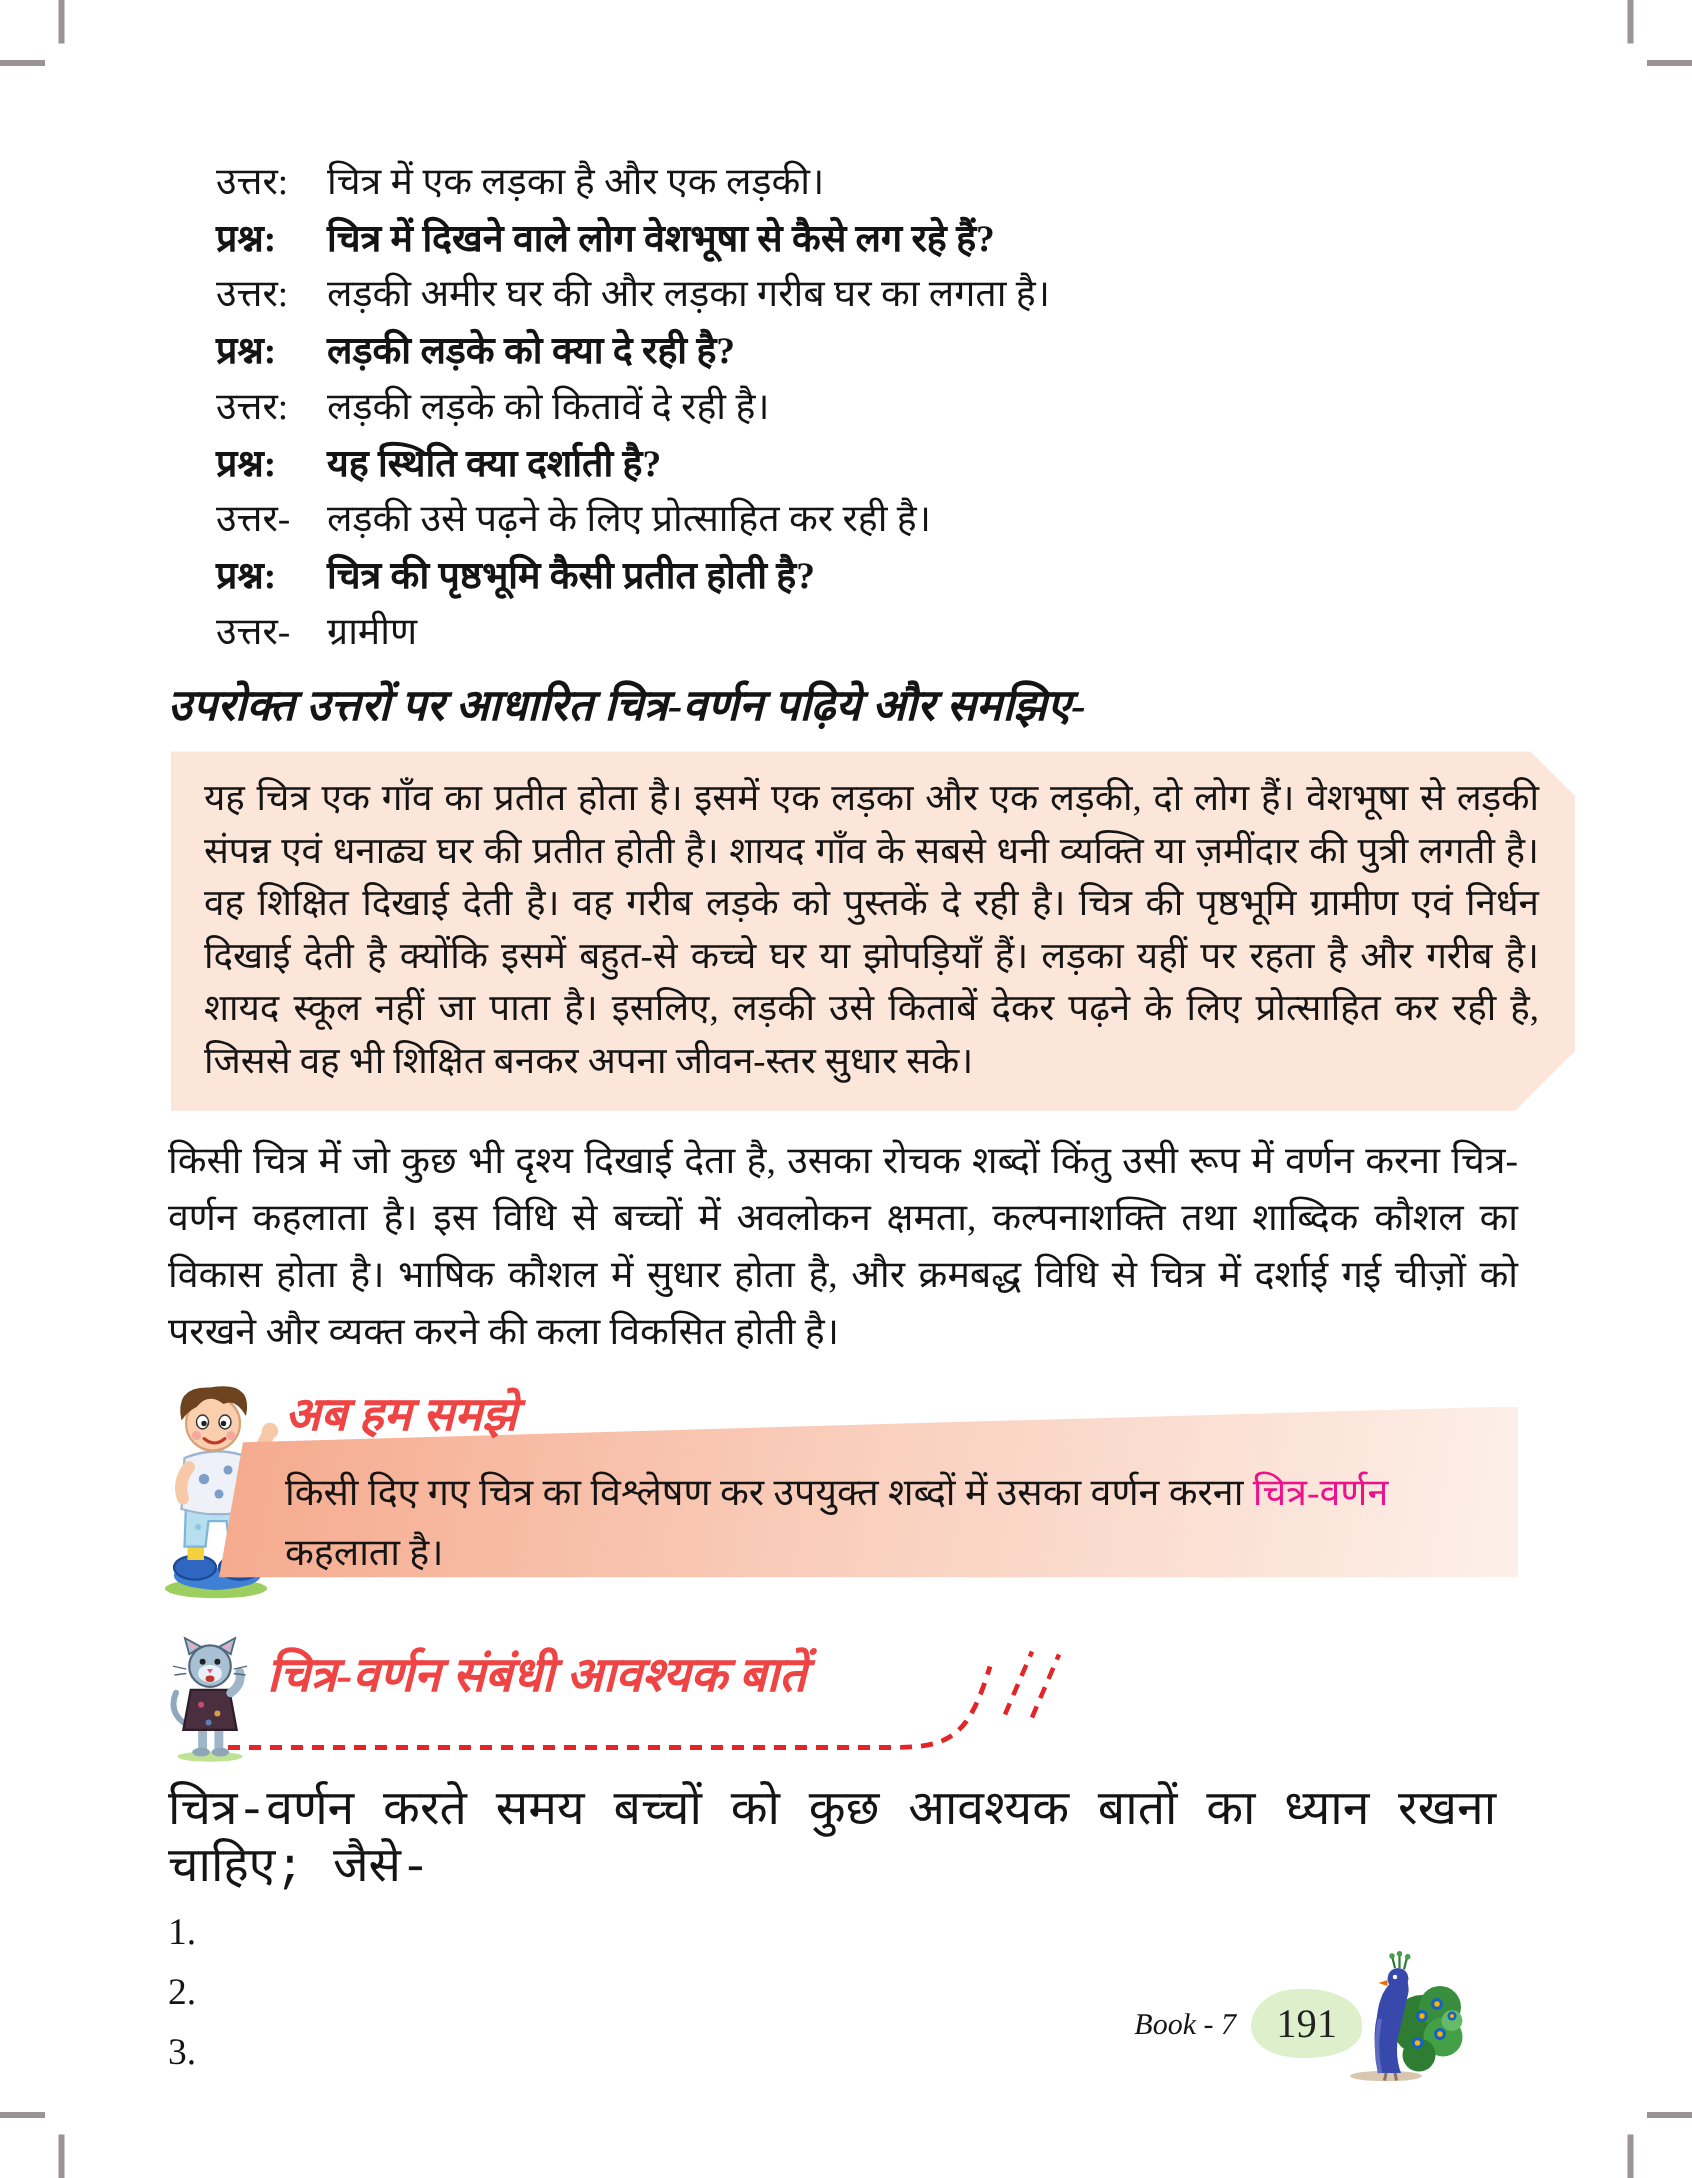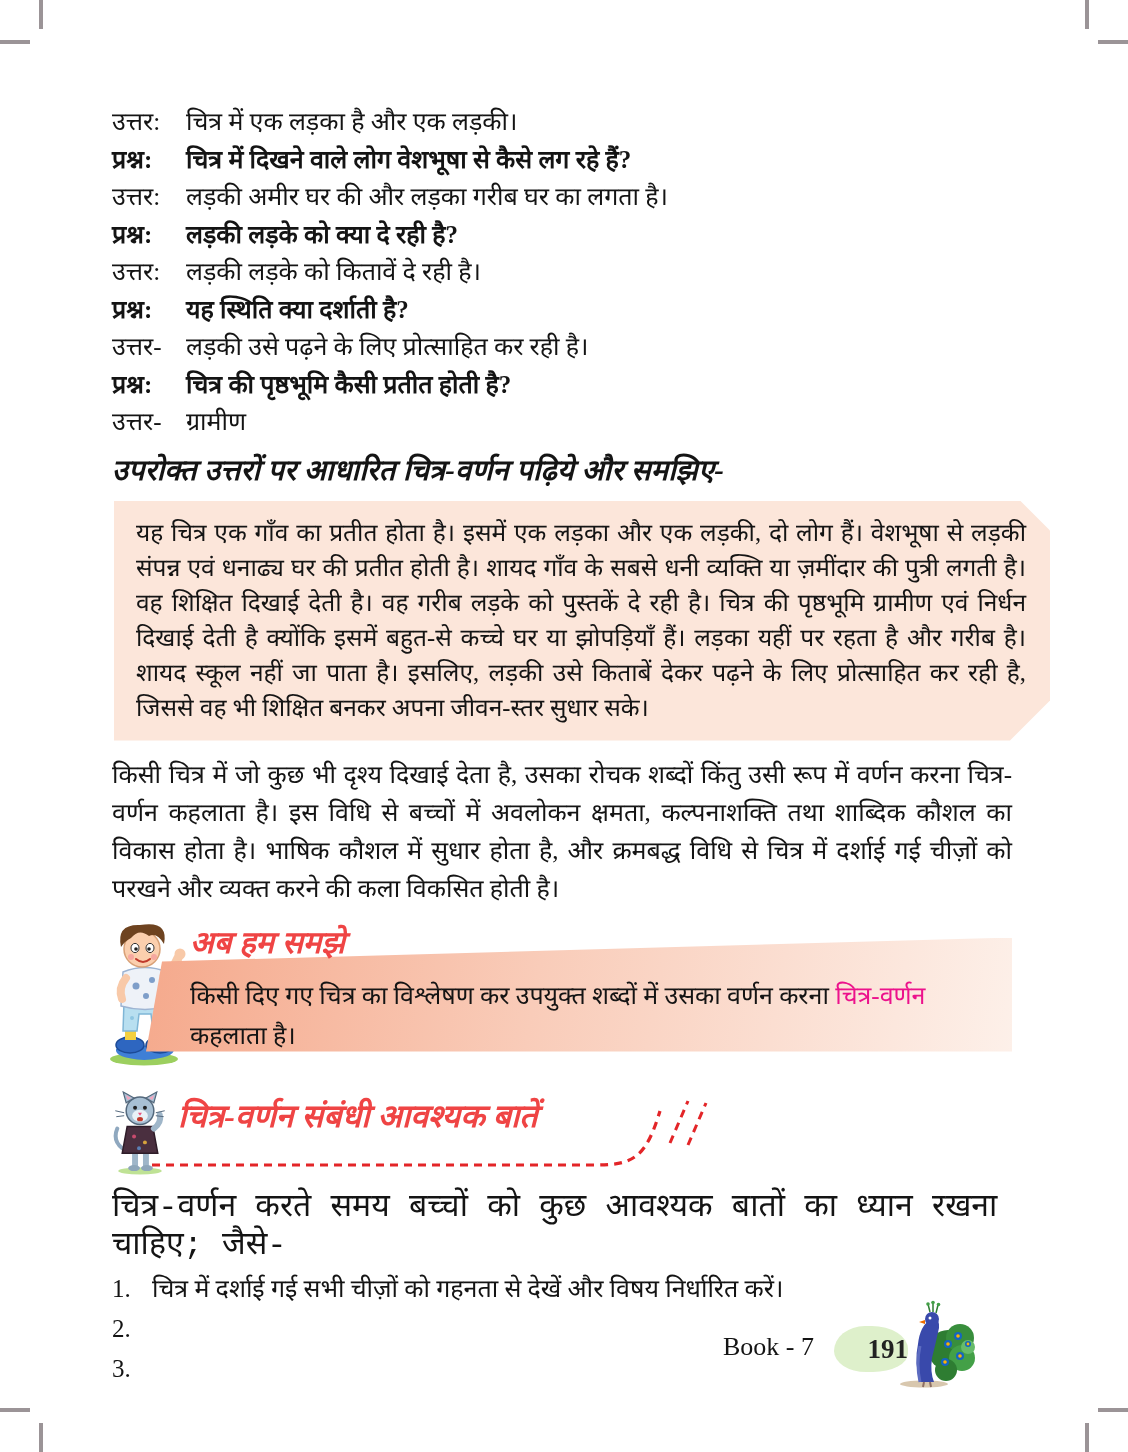--- a/index.html
+++ b/index.html
@@ -15,21 +15,21 @@
   .crop.h { width:30px; height:4px; }
   .tl-v { left:39px; top:0; }      .tl-h { left:0; top:40px; }
   .tr-v { left:1085px; top:0; }    .tr-h { right:0; top:40px; }
   .bl-v { left:39px; bottom:0; }   .bl-h { left:0; bottom:40px; }
   .br-v { left:1085px; bottom:0; } .br-h { right:0; bottom:40px; }
 
   .content { position:absolute; left:112px; top:103px; width:900px; }
 
   
   .qa-row { display:flex; font-size:25px; line-height:37.5px; }
-  .qa-row .lbl { flex:0 0 74px; }
+  .qa-row .lbl { flex:0 0 74px;margin-left:32px; }
   .qa-row.q { font-weight:bold; }
   .qa-row .txt { flex:1; }
 
   .section-heading {
     margin-top:8px; font-size:29px; font-weight:bold; font-style:italic;
     letter-spacing:.2px;
   }
 
   .pink-box {
     margin-top:13px; margin-left:2px; width:936px;
@@ -67,26 +67,26 @@
   }
   .important .swoosh { position:absolute; left:36px; top:6px; width:580px; height:82px; }
 
   .list-intro { margin-top:10px; font-size:32px; line-height:38px;font-family:Liberation Mono, monospace; }
   .num-list { margin-top:4px; }
   .num-item { display:flex; font-size:25px; line-height:40px; }
   .num-item .num { flex:0 0 40px; }
 
   
   .footer { position:absolute; right:100px; bottom:58px; height:86px; }
-  .book-label { position:absolute; right:214px; bottom:32px; font-size:26px; white-space:nowrap; }
+  .book-label { position:absolute; right:204px; bottom:32px; font-size:20px; white-space:nowrap;font-style:italic; }
   .page-badge {
     position:absolute; right:120px; bottom:22px; width:74px; height:46px;
     background:#def0cb; border-radius:46% 54% 52% 48%/60% 55% 45% 50%;
-    display:flex; align-items:center; justify-content:flex-end;
-    font-size:27px; font-weight:bold; color:#222;
+    display:flex; align-items:center; justify-content:center;
+    font-size:27px; font-weight:normal; color:#222;
   }
   .peacock { position:absolute; right:52px; bottom:6px; width:86px; height:88px; }
 </style>
 </head>
 <body>
 
 <div id="page">
 
   <div class="crop v tl-v"></div>
   <div class="crop h tl-h"></div>
@@ -209,21 +209,20 @@
         <path d="M540 52 L558 10" stroke="#e32528" stroke-width="3" stroke-dasharray="8 6" fill="none"></path>
       </svg>
       <div class="title">चित्र-वर्णन संबंधी आवश्यक बातें</div>
     </div>
 
     <div class="list-intro">चित्र-वर्णन करते समय बच्चों को कुछ आवश्यक बातों का ध्यान रखना चाहिए; जैसे-</div>
 
     <div class="num-list">
       <div class="num-item">
         <span class="num">1.</span>
-        <span class="txt">चित्र में दर्शाई गई सभी चीज़ों को गहनता से देखें और विषय निर्धारित करें।</span>
       </div>
       <div class="num-item">
         <span class="num">2.</span>
       </div>
       <div class="num-item">
         <span class="num">3.</span>
       </div>
     </div>
 
   </div>

